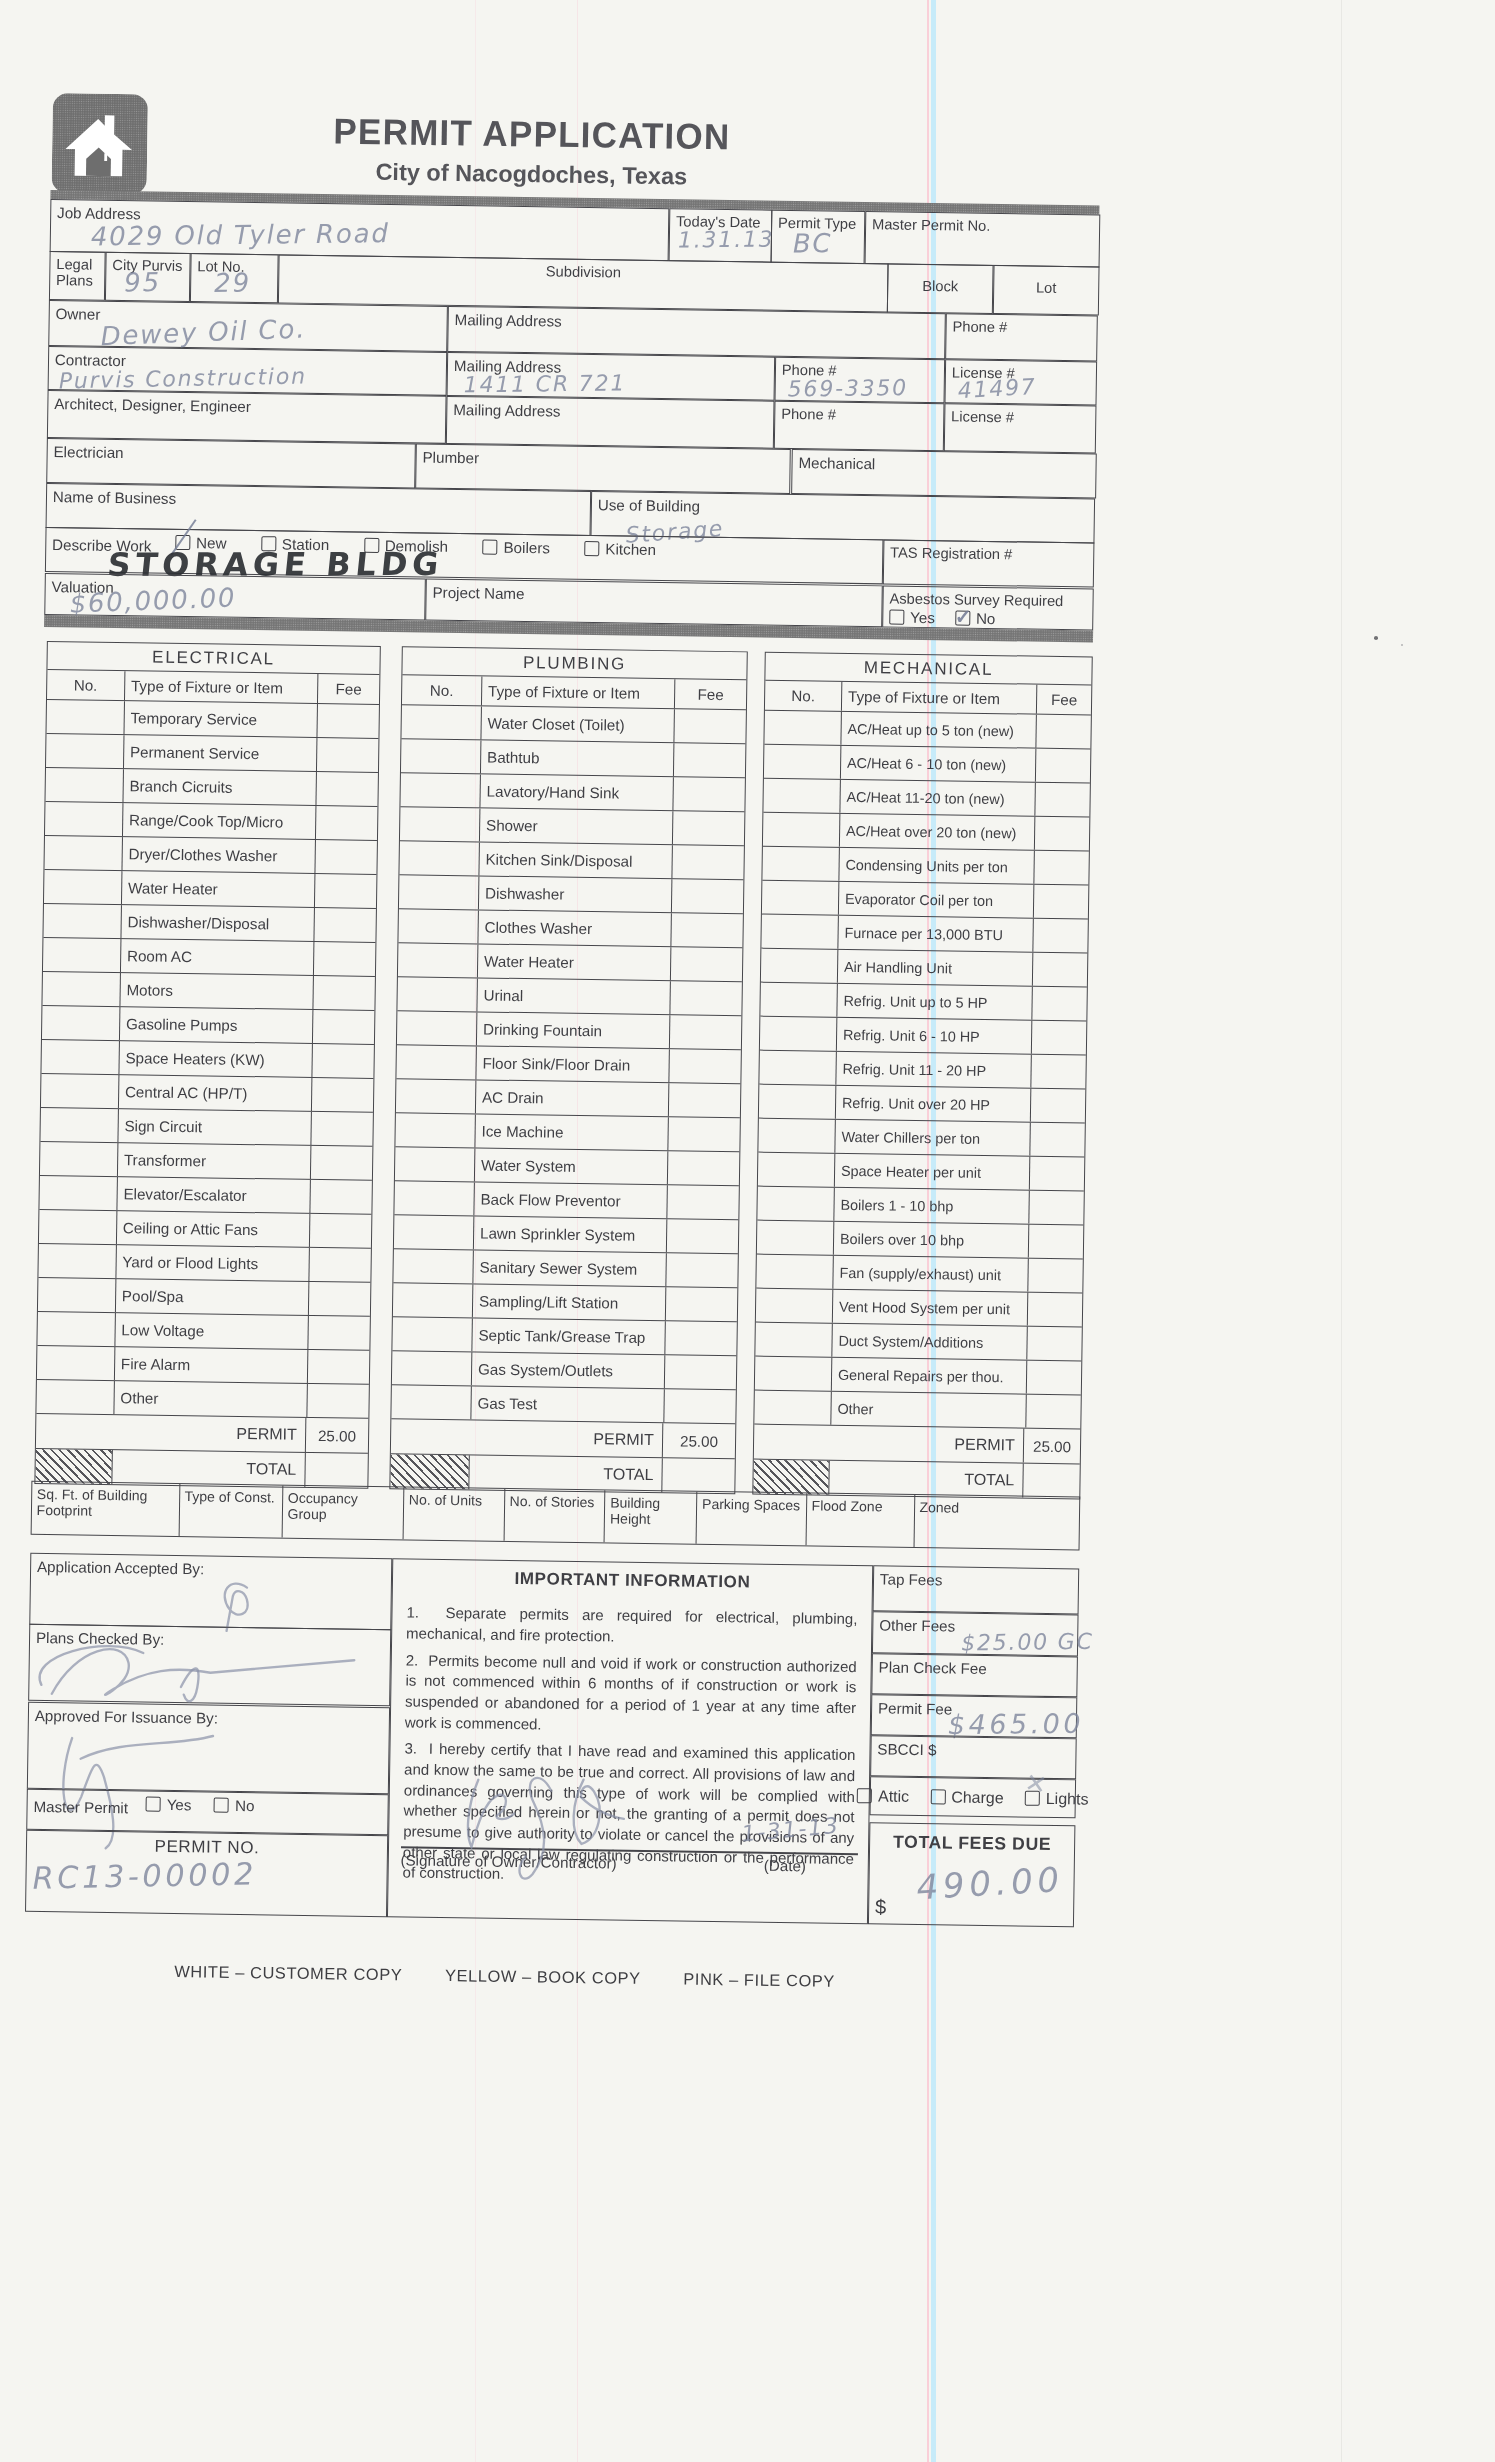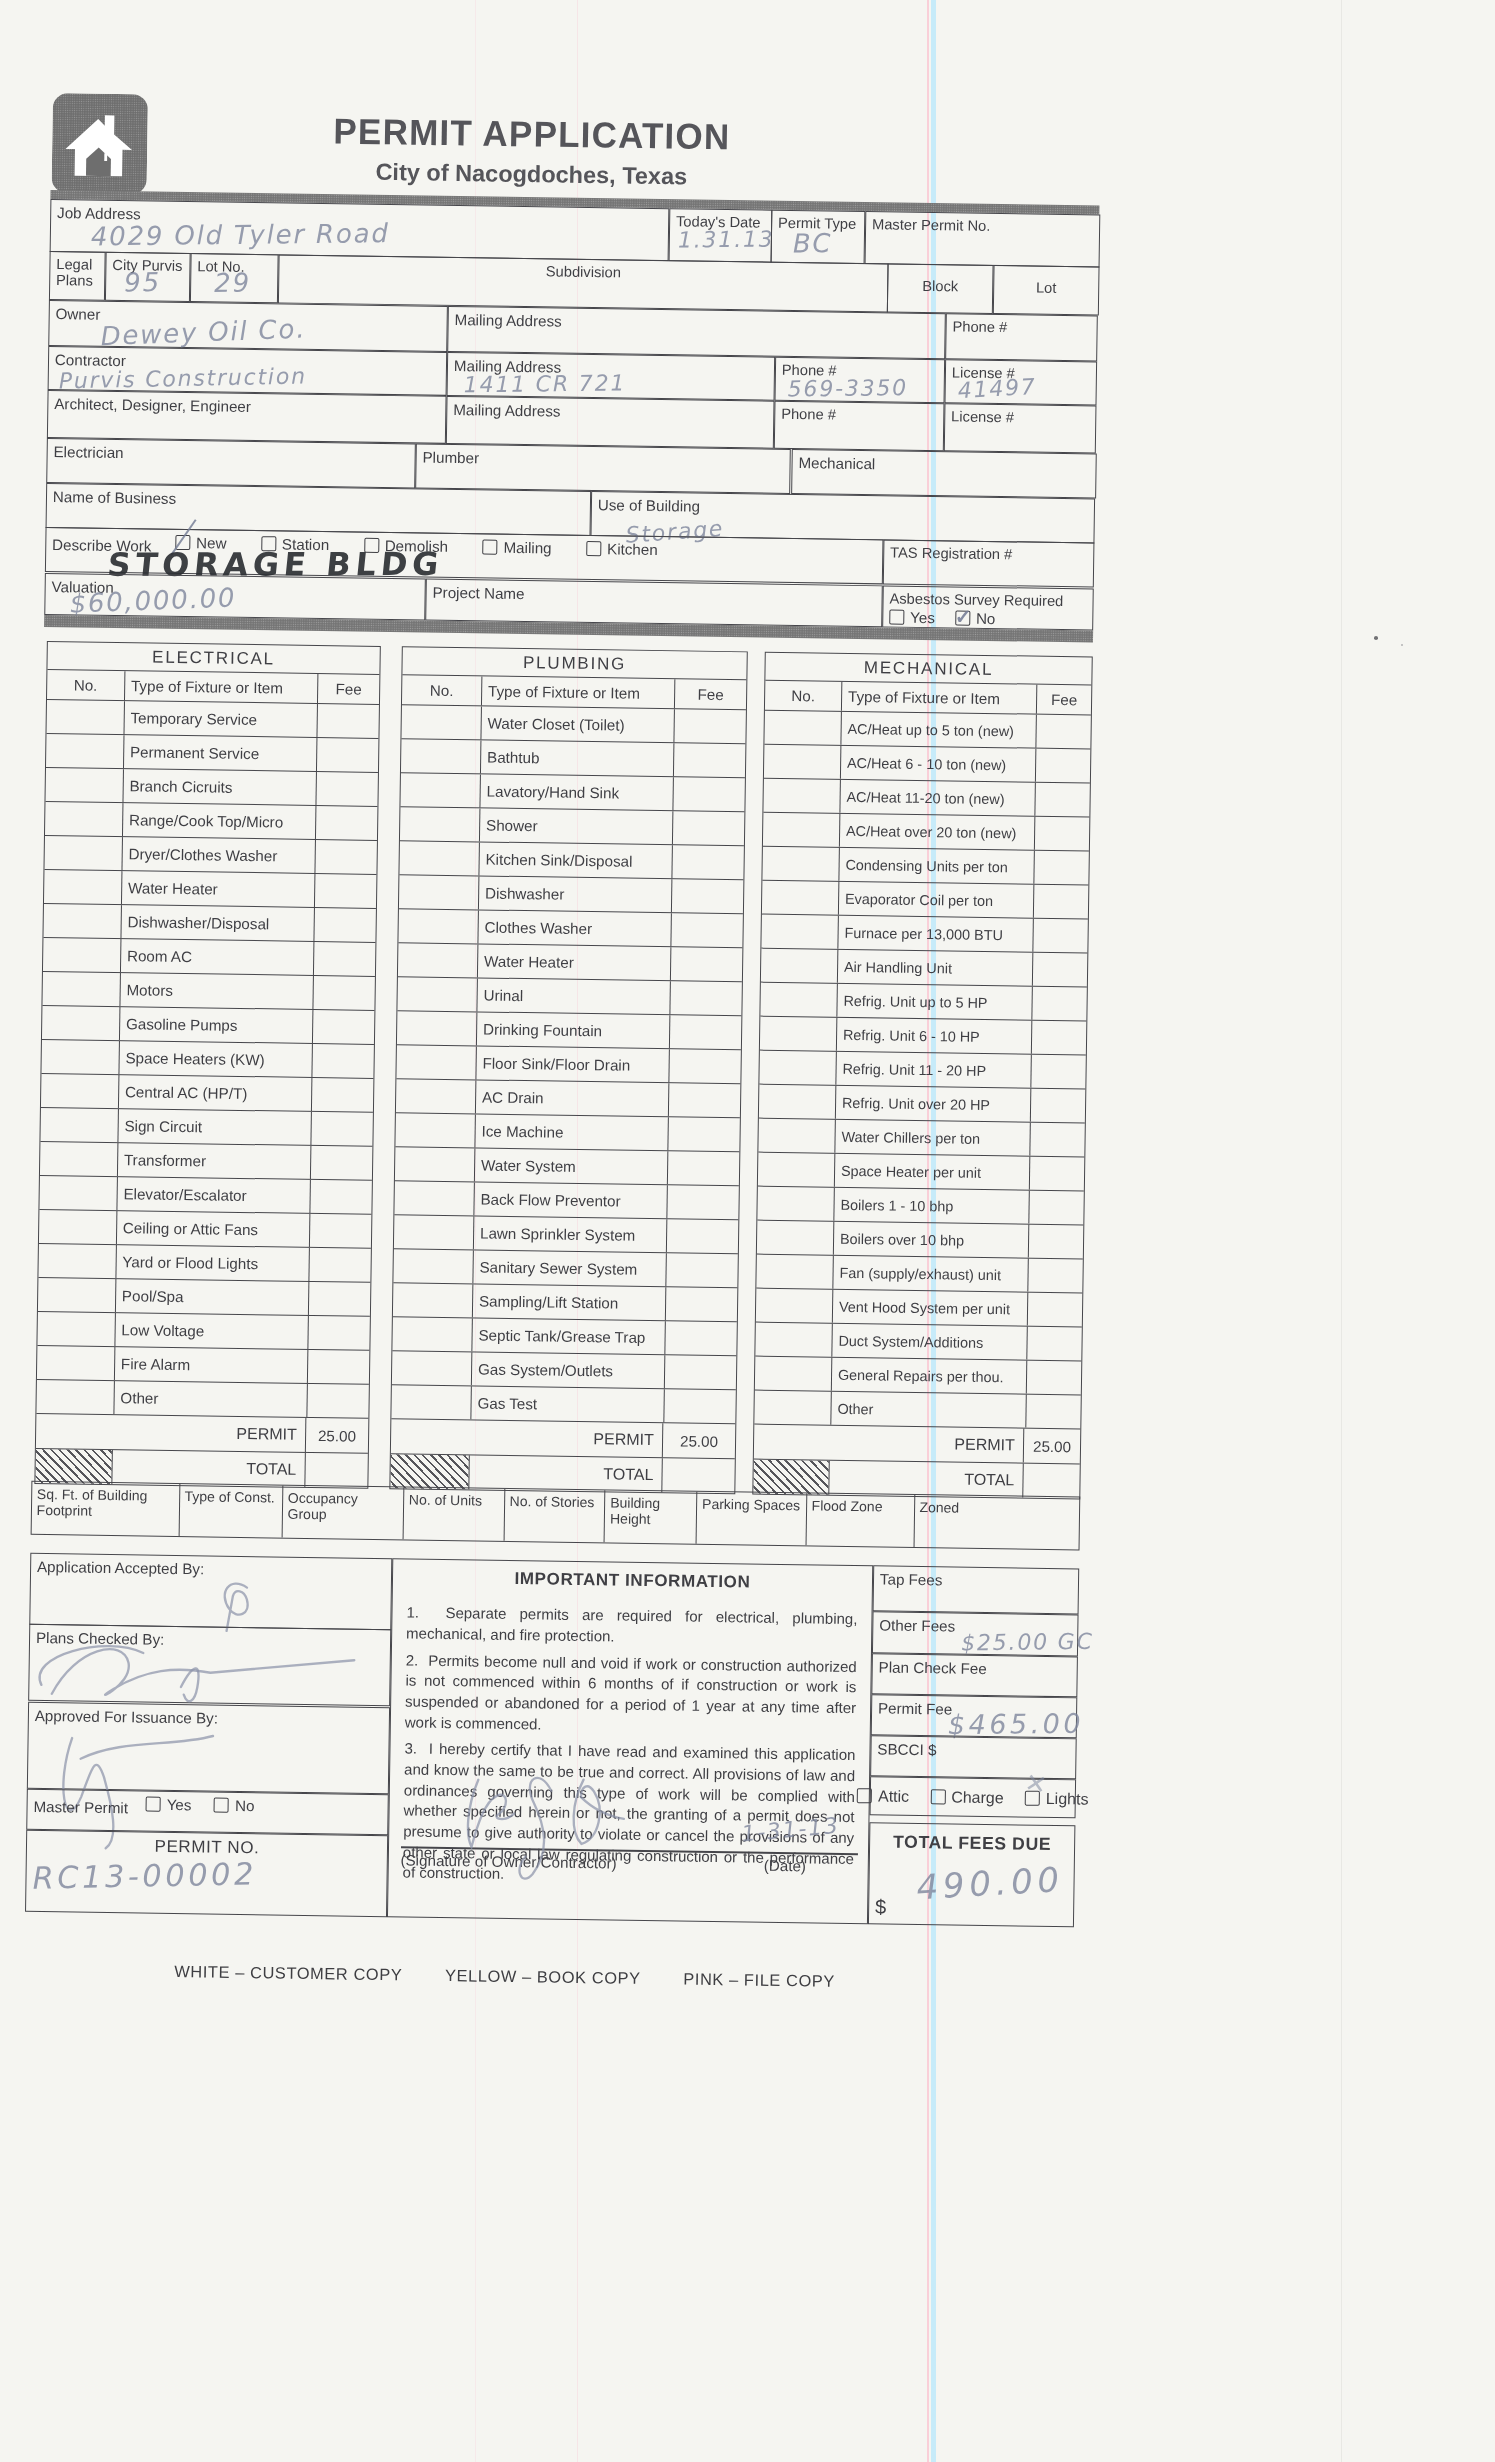--- a/index.html
+++ b/index.html
@@ -268,21 +268,21 @@
           <span class="opt-label">Station</span>
         </span>
     
         <span class="opt">
           <span class="cb"></span>
           <span class="opt-label">Demolish</span>
         </span>
     
         <span class="opt">
           <span class="cb"></span>
-          <span class="opt-label">Mailing</span>
+          <span class="opt-label">Boilers</span>
         </span>
     
         <span class="opt">
           <span class="cb"></span>
           <span class="opt-label">Kitchen</span>
         </span>
     </span>
   </div>
   <div class="ink-caps" style="left:63px;top:449px;">STORAGE BLDG</div>
   <div class="cell" style="left:838px;top:434px;width:211px;height:45px;">

